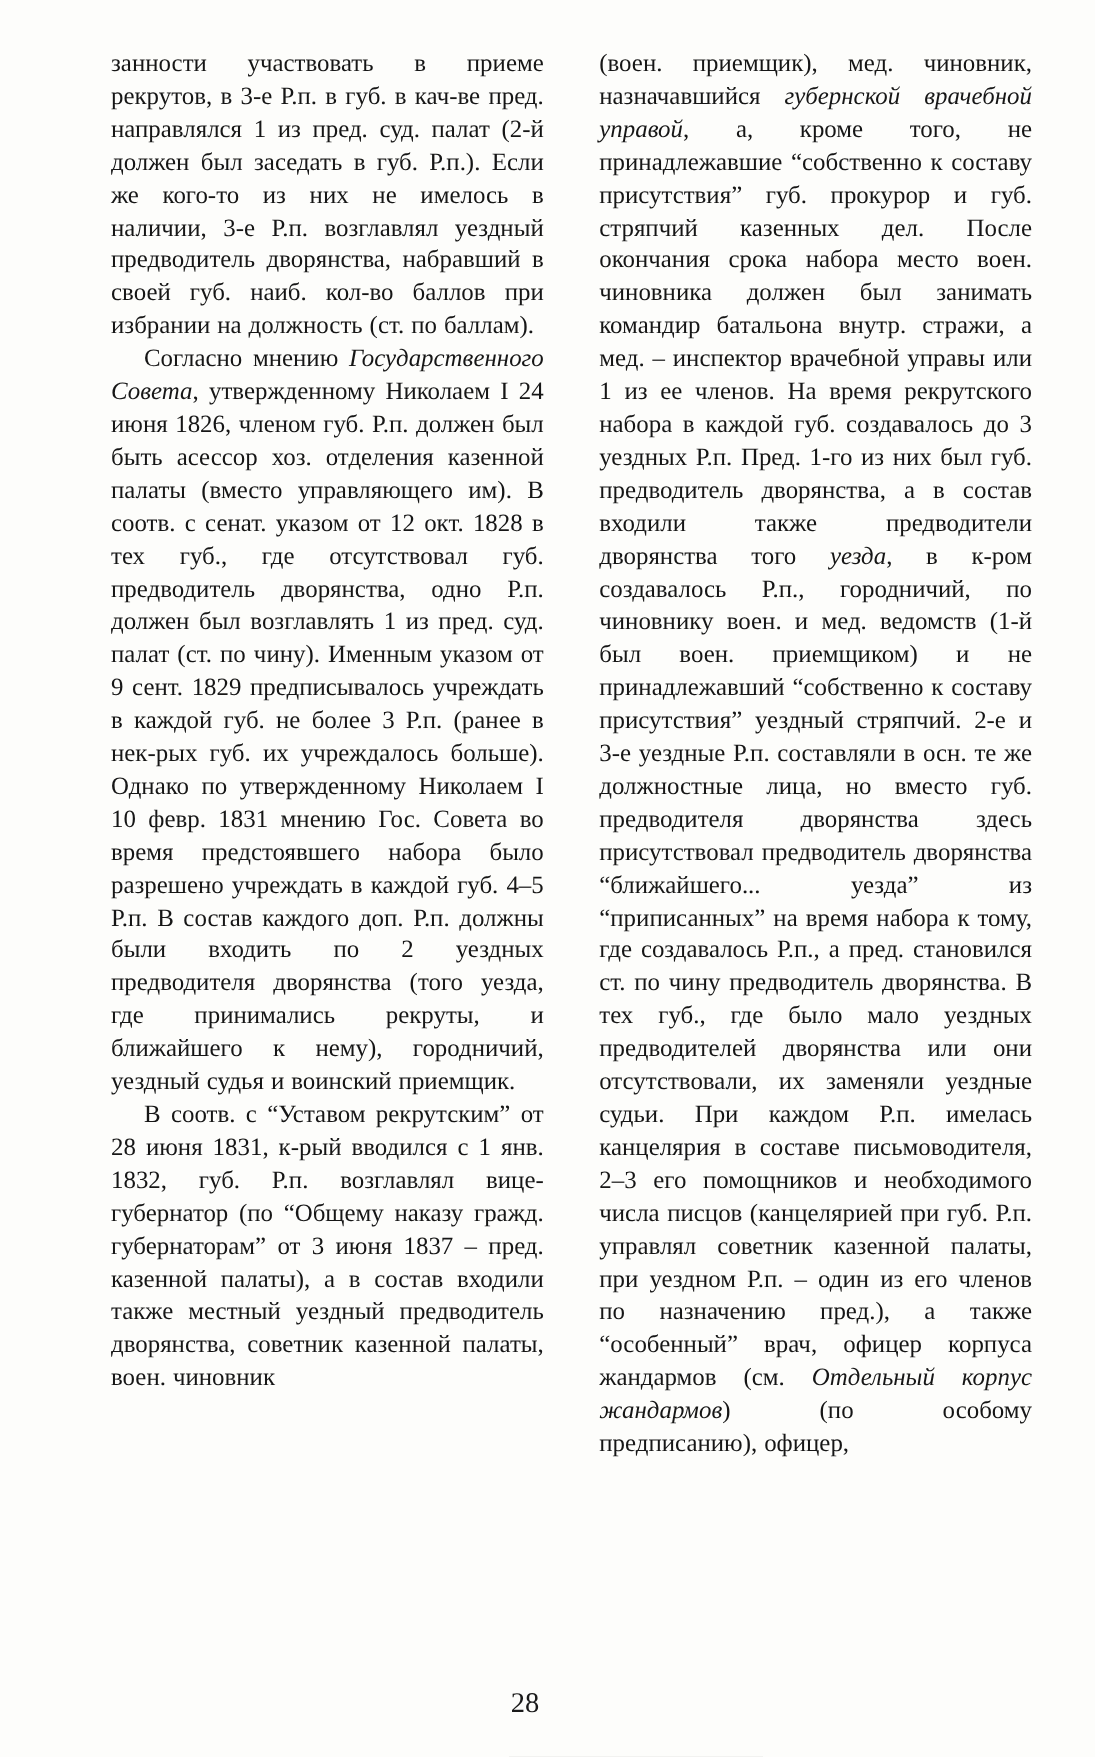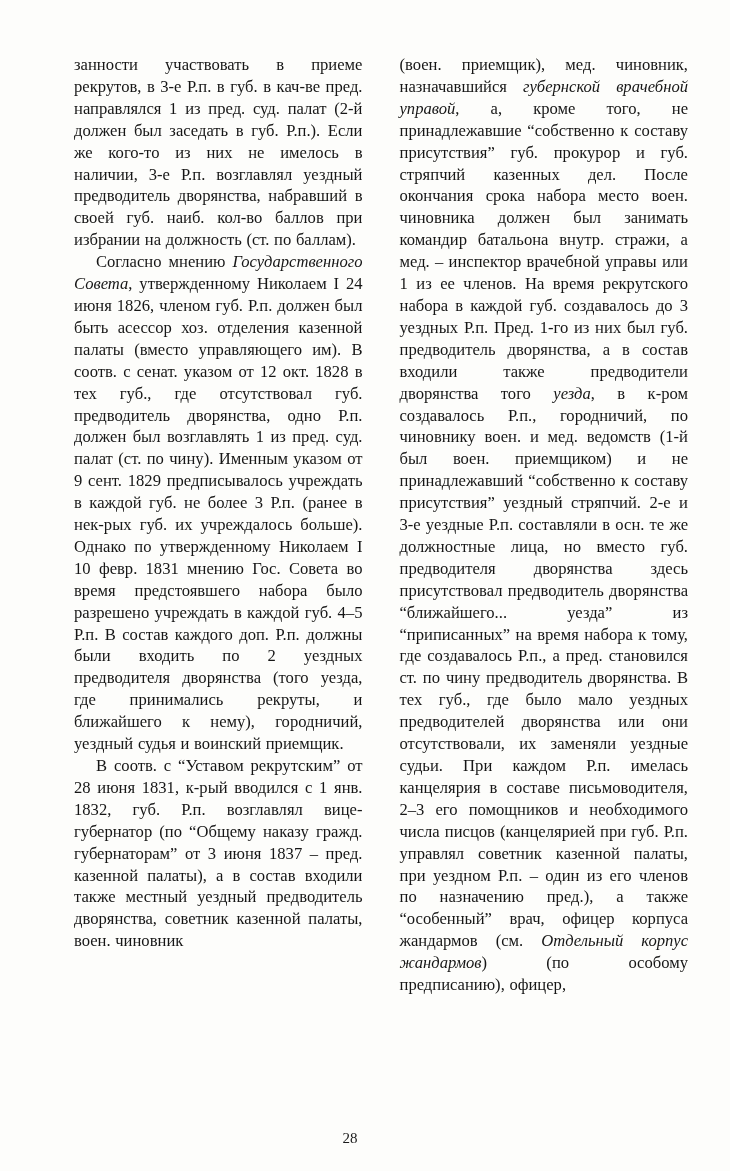--- a/index.html
+++ b/index.html
@@ -7,21 +7,21 @@
     padding: 0;
     background: #e9e9e7;
   }
   .page {
     position: relative;
     width: 730px;
     height: 1171px;
     margin: 0 auto;
     background: #fdfdfb;
     box-sizing: border-box;
-    padding: 54px 42px 0 74px;
+    padding: 31px 42px 0 74px;
     font-family: "Liberation Serif", "DejaVu Serif", serif;
     color: #161616;
     overflow: hidden;
   }
   .text-columns {
     display: flex;
     gap: 37px;
   }
   .column {
     width: 289px;
@@ -41,21 +41,21 @@
   }
   .italic {
     font-style: italic;
   }
   .page-number {
     position: absolute;
     left: 0;
     right: 30px;
     bottom: 24px;
     text-align: center;
-    font-size: 15px;
+    font-size: 19px;
     color: #1a1a1a;
   }
 </style>
 </head>
 <body>
 
 <div class="page">
   <div class="text-columns">
     <div class="column">
         <p class="para"><span class="regular">занности участвовать в приеме рекрутов, в 3-е Р.п. в губ. в кач-ве пред. направлялся 1 из пред. суд. палат (2-й должен был заседать в губ. Р.п.). Если же кого-то из них не имелось в наличии, 3-е Р.п. возглавлял уездный предводитель дворянства, набравший в своей губ. наиб. кол-во баллов при избрании на должность (ст. по баллам).</span></p>

